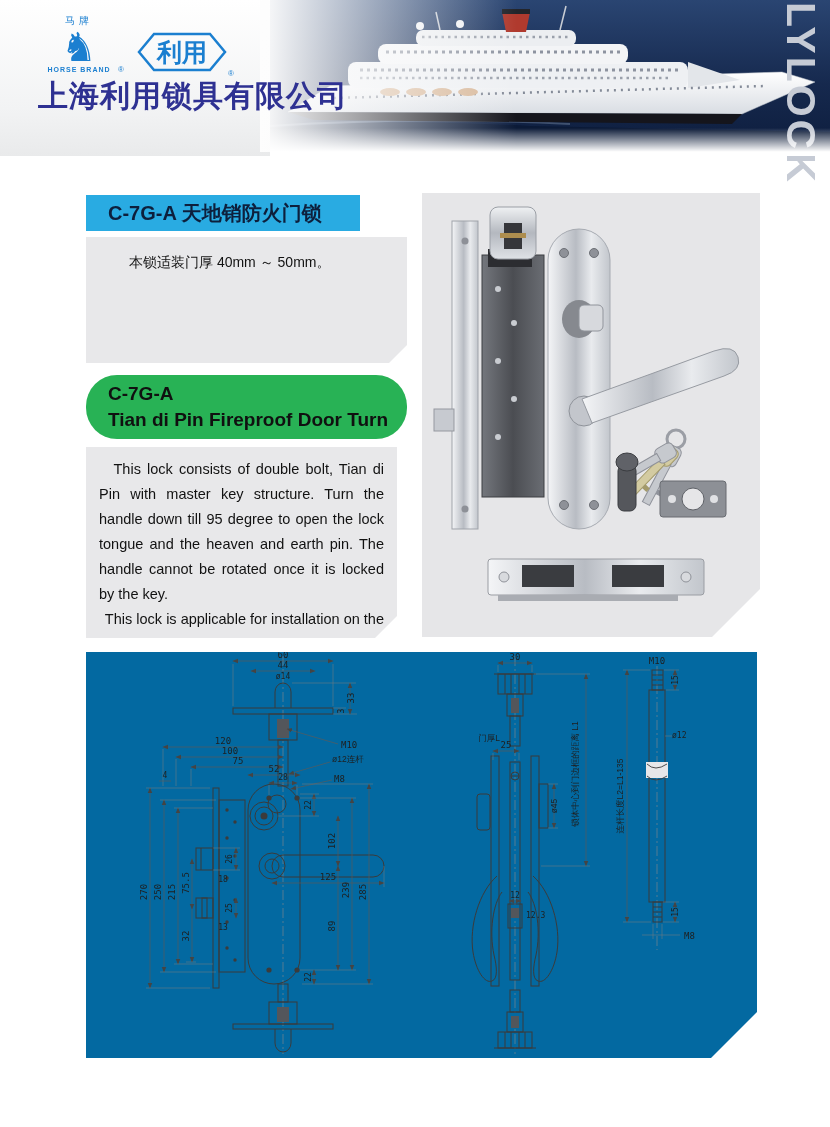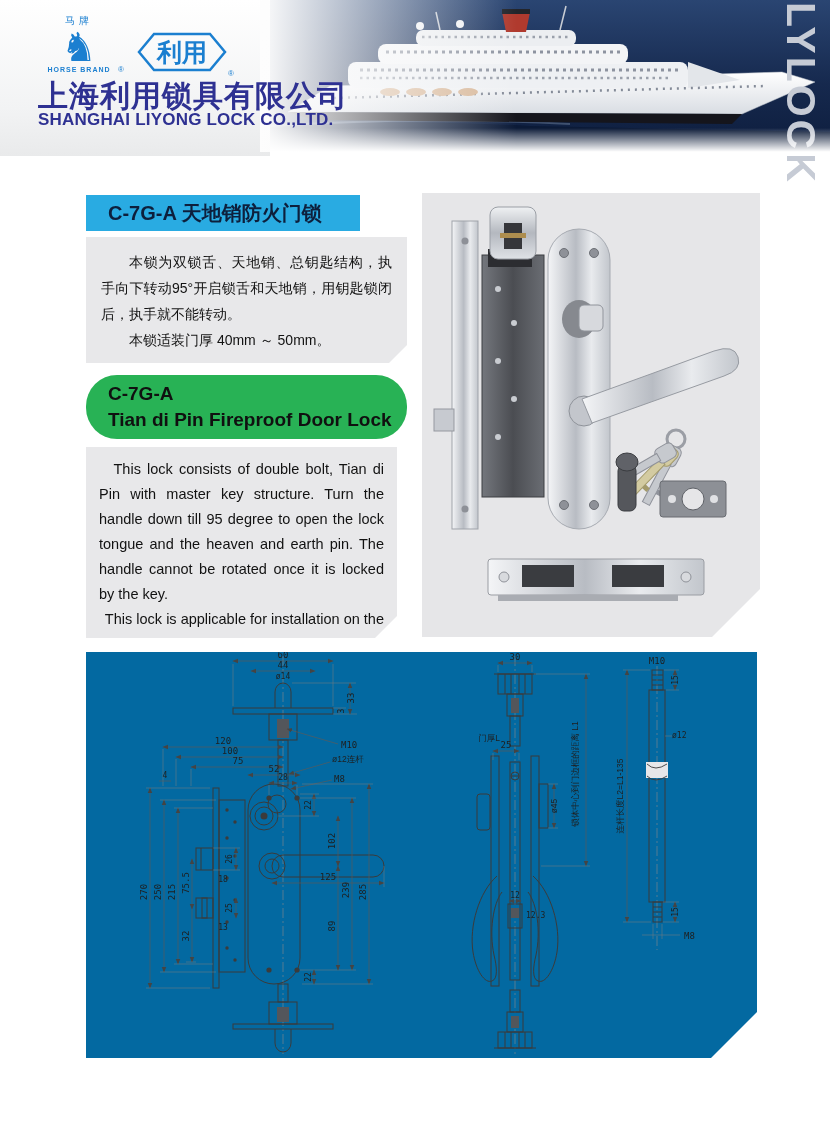--- a/index.html
+++ b/index.html
@@ -130,32 +130,30 @@
       <div class="liyong-badge">
         <svg width="100" height="48" viewBox="0 0 100 48">
           <path d="M7,24 L22,6 H78 L93,24 L78,42 H22 Z" fill="none" stroke="#1b7fd0" stroke-width="2.5"></path>
           <text x="50" y="33" text-anchor="middle" font-size="25" font-weight="bold" fill="#1b7fd0" font-family="Liberation Sans, sans-serif">利用</text>
         </svg>
         <div class="reg">®</div>
       </div>
     </div>
 
     <div class="company-cn">上海利用锁具有限公司</div>
-    <div class="company-en">SHANGHAI LIYONG LOCK CO.,LTD.</div>
   </div>
 
   <div class="bar-cn">C-7G-A 天地销防火门锁</div>
   <div class="panel-cn">
-    <p>本锁为双锁舌、天地销、总钥匙结构，执手向下转动95°开启锁舌和天地销，用钥匙锁闭后，执手就不能转动。</p>
     <p>本锁适装门厚 40mm ～ 50mm。</p>
   </div>
 
   <div class="bar-en">
     <div>C-7G-A</div>
-    <div>Tian di Pin Fireproof Door Lock</div>
+    <div>Tian di Pin Fireproof Door Turn</div>
   </div>
   <div class="panel-en">
     <p class="p1">This lock consists of double bolt, Tian di Pin with master key structure. Turn the handle down till 95 degree to open the lock tongue and the heaven and earth pin. The handle cannot be rotated once it is locked by the key.</p>
     <p class="p2">This lock is applicable for installation on the door of 40 - 50mm thickness.</p>
   </div>
 
   <div class="panel-photo">
     <svg width="338" height="444" viewBox="0 0 338 444">
       <defs>
         <linearGradient id="metal" x1="0" y1="0" x2="1" y2="0">

